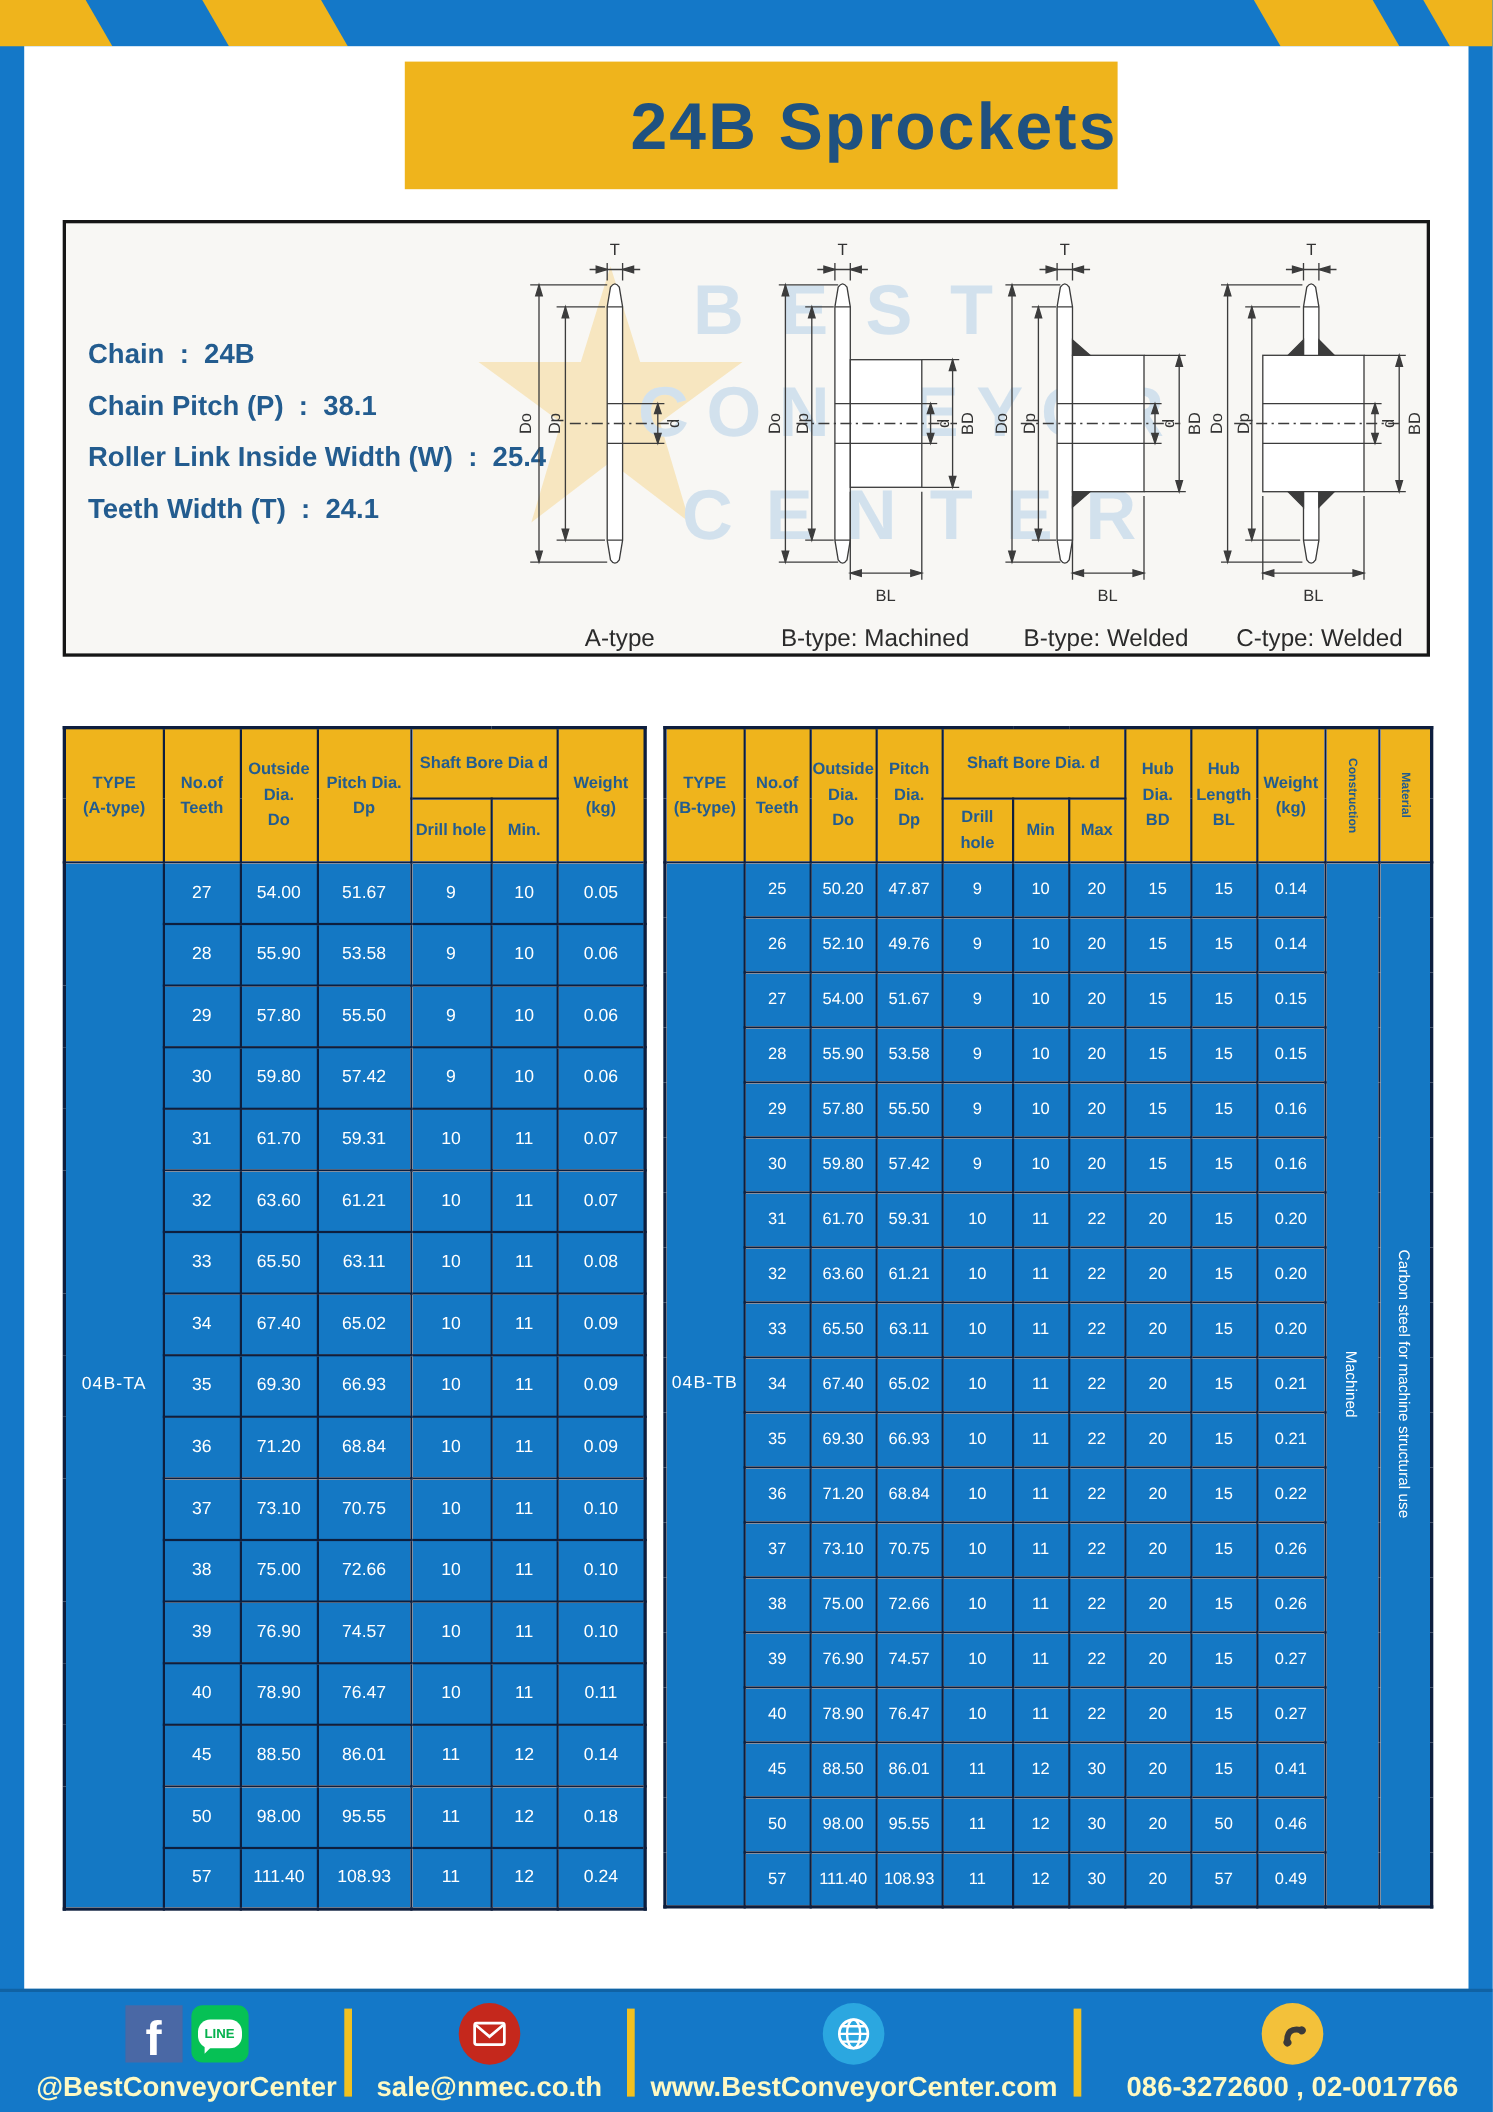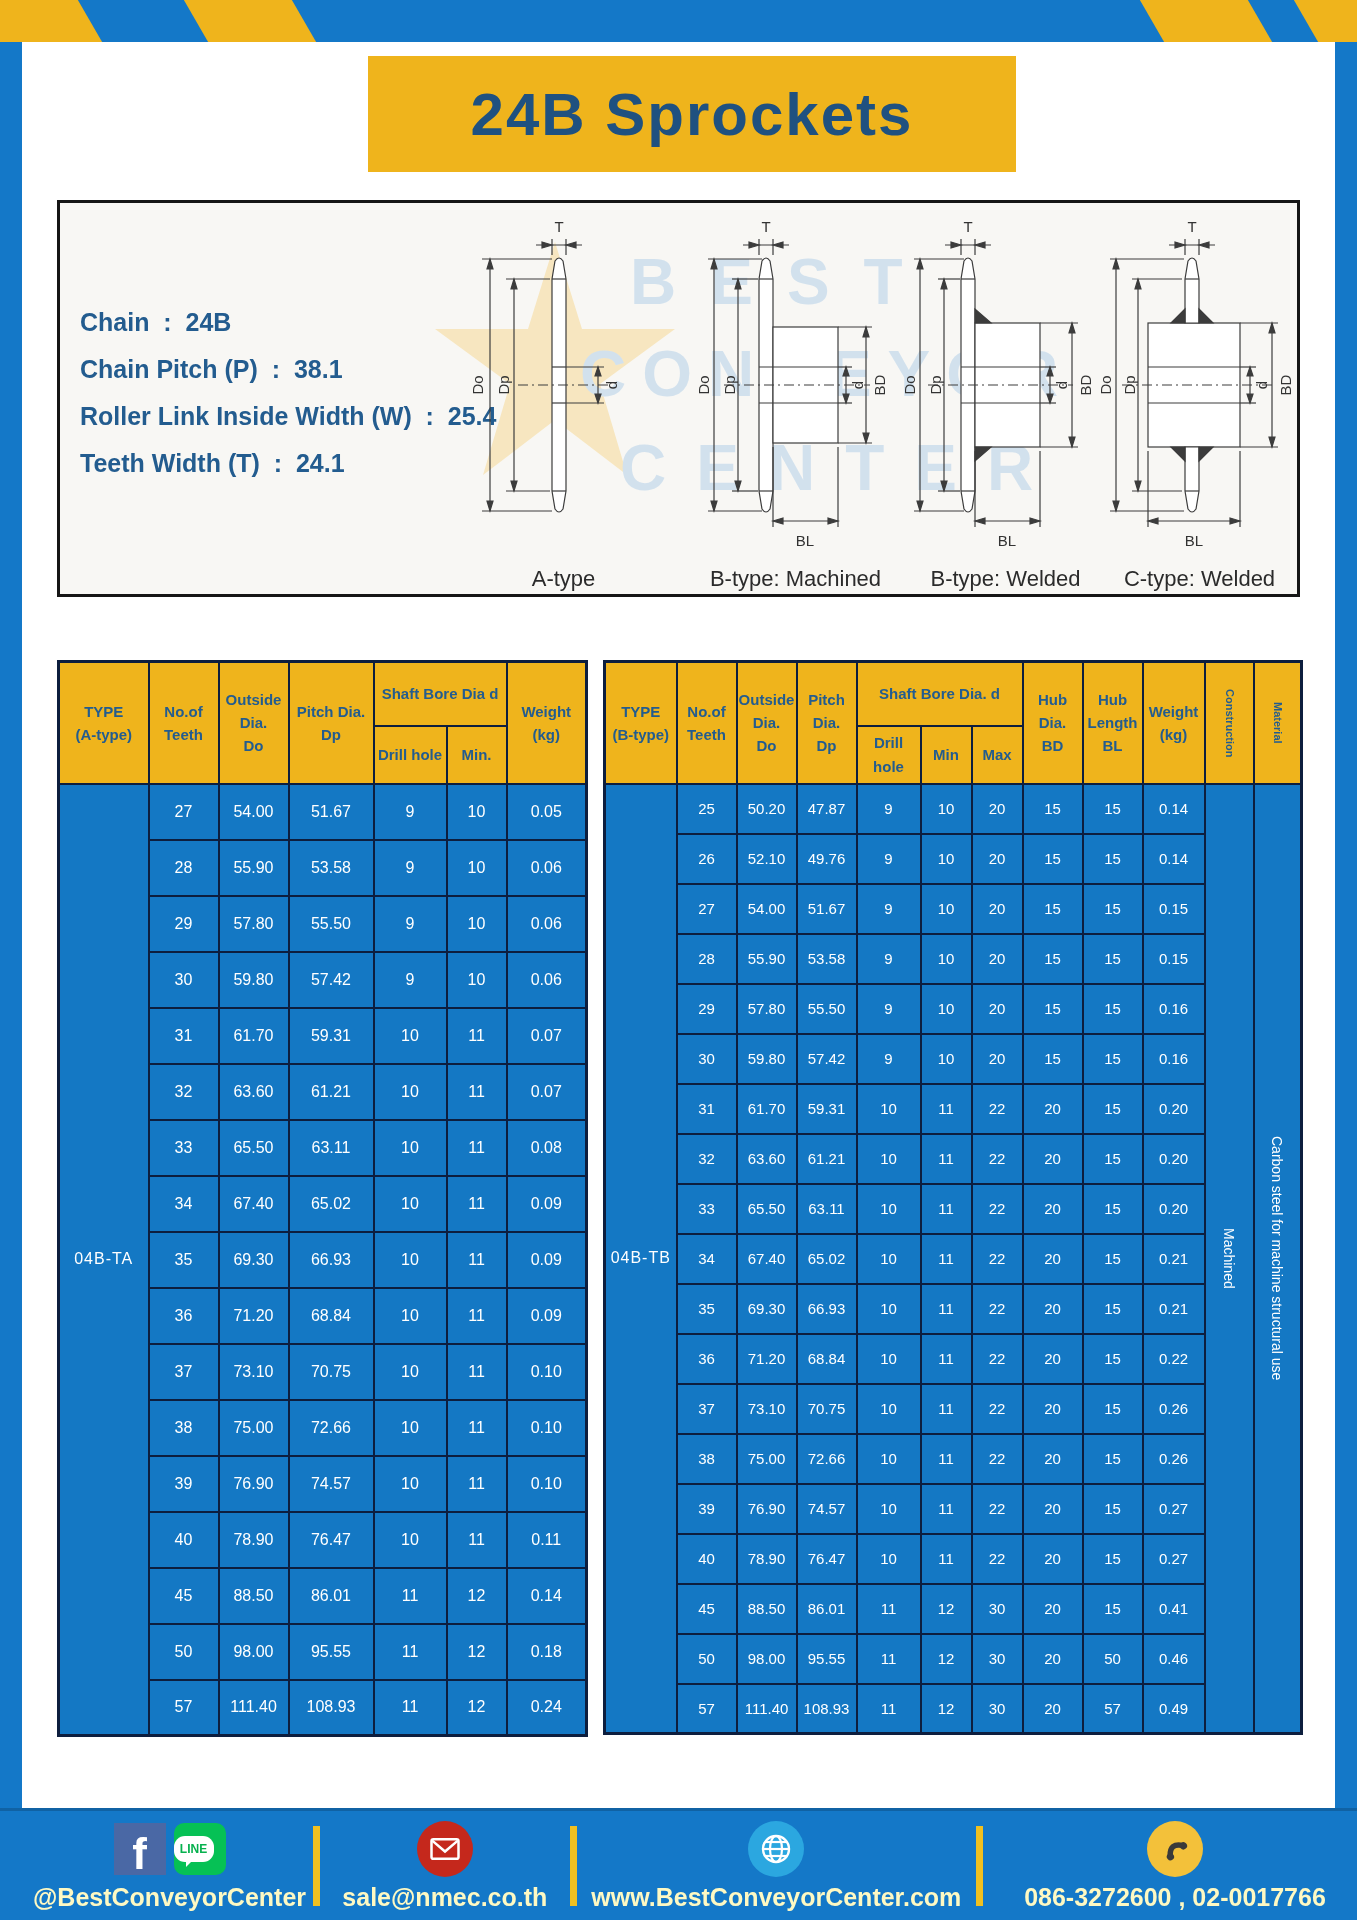--- a/index.html
+++ b/index.html
@@ -8,21 +8,21 @@
     background:#1478c8;font-family:"Liberation Sans",sans-serif;
   }
   
   .top-band{position:absolute;top:0;left:0;width:1357px;height:42px;background:#1478c8;overflow:hidden;}
   .stripe{position:absolute;top:-12px;height:66px;width:108px;background:#efb41c;transform:skewX(30deg);}
   
   .page{position:absolute;left:22px;top:42px;width:1313px;height:1766px;background:#ffffff;}
   
   .title-box{
     position:absolute;left:346px;top:14px;width:648px;height:116px;background:#efb41c;
-    display:flex;align-items:center;justify-content:center;
+    display:flex;align-items:center;justify-content:flex-end;
   }
   .title-box span{font-size:60px;font-weight:800;letter-spacing:2px;color:#1f5180;}
   
   .dbox{
     position:absolute;left:35px;top:158px;width:1243px;height:397px;background:#f8f7f4;
     border:3px solid #161616;box-sizing:border-box;
   }
   .specs{position:absolute;left:20px;top:96px;}
   .spec-line{font-size:25px;font-weight:700;color:#235c8f;line-height:47px;white-space:pre;}
   .watermark{position:absolute;left:360px;top:14px;width:780px;height:350px;pointer-events:none;opacity:.5;}
@@ -57,21 +57,21 @@
     display:flex;align-items:stretch;box-sizing:border-box;padding:0 26px;
     border-top:3px solid rgba(0,0,0,.18);
   }
   .f-item{display:flex;flex-direction:column;align-items:center;justify-content:flex-end;padding-bottom:8px;}
   .f-1{flex:23 0 0;} .f-2{flex:20 0 0;} .f-3{flex:32 0 0;} .f-4{flex:25 0 0;margin-left:36px;}
   .f-label{margin-top:5px;font-size:25px;font-weight:700;color:#fef9c3;white-space:nowrap;}
   .f-icons{display:flex;gap:8px;align-items:center;height:58px;}
   .divider{width:7px;background:#f0c020;align-self:center;height:80px;flex:0 0 auto;}
   .fb-icon{width:52px;height:52px;background:#4a68a5;display:flex;align-items:flex-end;justify-content:center;}
   .fb-icon span{color:#fff;font-size:44px;font-weight:700;line-height:.95;}
-  .line-icon{width:52px;height:52px;background:#06c155;border-radius:10px;display:flex;align-items:center;justify-content:flex-start;position:relative;}
+  .line-icon{width:52px;height:52px;background:#06c155;border-radius:10px;display:flex;align-items:center;justify-content:center;position:relative;}
   .line-bubble{background:#fff;border-radius:11px;width:40px;height:26px;display:flex;align-items:center;justify-content:center;color:#06b14e;font-weight:700;font-size:12px;}
   .line-tail{position:absolute;left:12px;bottom:8px;width:0;height:0;border-left:7px solid #fff;border-bottom:7px solid transparent;}
   .round-icon{width:56px;height:56px;border-radius:50%;display:flex;align-items:center;justify-content:center;}
   .mail-bg{background:#c5281c;} .globe-bg{background:#2ba7e0;} .phone-bg{background:#f3c13a;}
 </style>
 </head>
 <body>
 
 <div class="top-band">
   <div class="stripe" style="left:-18px"></div>

